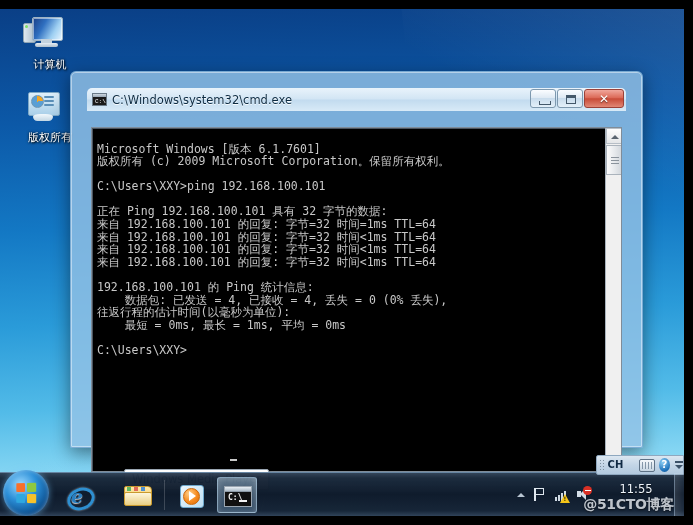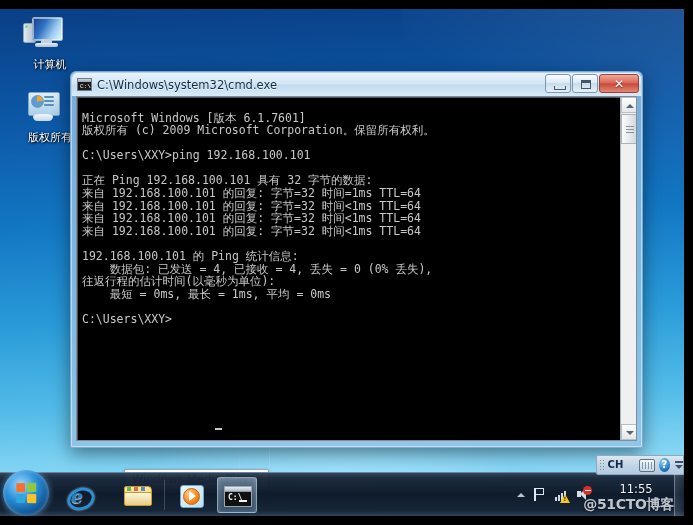--- a/index.html
+++ b/index.html
@@ -154,21 +154,21 @@
   }
 
   
   #cmdwin {
     position: absolute; left: 70px; top: 62px;
     width: 573px; height: 377px;
     border-radius: 6px 6px 2px 2px;
     background: rgba(150,195,230,0.80);
     border: 1px solid rgba(120,170,210,0.9);
     box-shadow: 0 5px 18px rgba(0,0,0,0.45), inset 0 0 0 1px rgba(255,255,255,0.45);
-    padding: 1px;
+    padding: 16px;
     box-sizing: border-box;
   }
   #titlebar {
     height: 23px; position: relative;
     display: flex; align-items: center;
     padding-left: 5px;
     background: linear-gradient(#e9f3fb 0%, #d2e5f4 48%, #c2dbef 52%, #d8eaf7 100%);
     border-radius: 5px 5px 0 0;
   }
   #title-icon {
@@ -216,21 +216,21 @@
   }
   .wbtn .gclose {
     position: absolute; left: 0; right: 0; top: 1px;
     text-align: center;
     font: bold 12px/16px "DejaVu Sans", sans-serif;
     color: #fff; text-shadow: 0 1px 1px rgba(0,0,0,0.5);
   }
 
   #console {
     position: relative;
-    margin: 0 4px 4px 4px;
+    margin: 16px 4px 4px 4px;
     height: 345px;
     background: #000;
     border: 1px solid #7f8c99;
     box-shadow: inset 1px 1px 0 #4b5560;
     box-sizing: border-box;
     overflow: hidden;
   }
   #conText {
     position: absolute; left: 5px; top: 3px;
     font-family: "DejaVu Sans Mono", "Liberation Mono", monospace;

